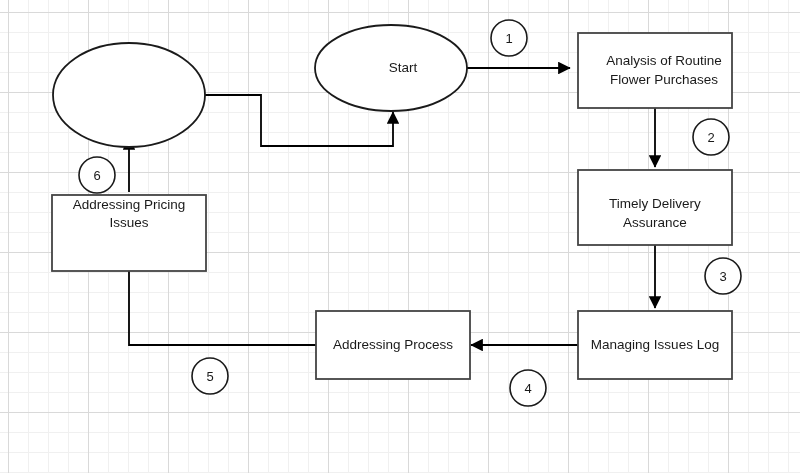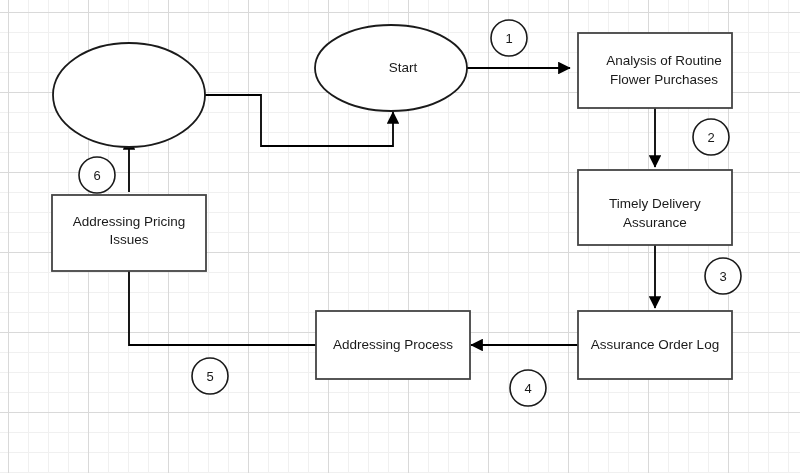--- a/index.html
+++ b/index.html
@@ -106,25 +106,25 @@
 
 
   <div class="node-label term-label" style="left:315px; top:47px; width:152px; height:42px;">Start</div>
 
   <div class="node-label proc-label" style="left:578px; top:33px; width:172px; height:75px;">Analysis of Routine
 Flower Purchases</div>
 
   <div class="node-label proc-label" style="left:578px; top:170px; width:154px; height:87px;">Timely Delivery
 Assurance</div>
 
-  <div class="node-label proc-label" style="left:578px; top:311px; width:154px; height:68px;">Assurance Order Log</div>
+  <div class="node-label proc-label" style="left:578px; top:311px; width:154px; height:68px;">Managing Issues Log</div>
 
   <div class="node-label proc-label" style="left:314px; top:311px; width:158px; height:68px;">Addressing Process</div>
 
-  <div class="node-label proc-label" style="left:52px; top:195px; width:154px; height:72px;">Addressing Pricing
+  <div class="node-label proc-label" style="left:52px; top:178px; width:154px; height:72px;">Addressing Pricing
 Issues</div>
 
   <div class="step-num" style="left:491px; top:20px; width:36px; height:36px;">1</div>
   <div class="step-num" style="left:693px; top:119px; width:36px; height:36px;">2</div>
   <div class="step-num" style="left:705px; top:258px; width:36px; height:36px;">3</div>
   <div class="step-num" style="left:510px; top:370px; width:36px; height:36px;">4</div>
   <div class="step-num" style="left:192px; top:358px; width:36px; height:36px;">5</div>
   <div class="step-num" style="left:79px; top:157px; width:36px; height:36px;">6</div>
 
 </div>

